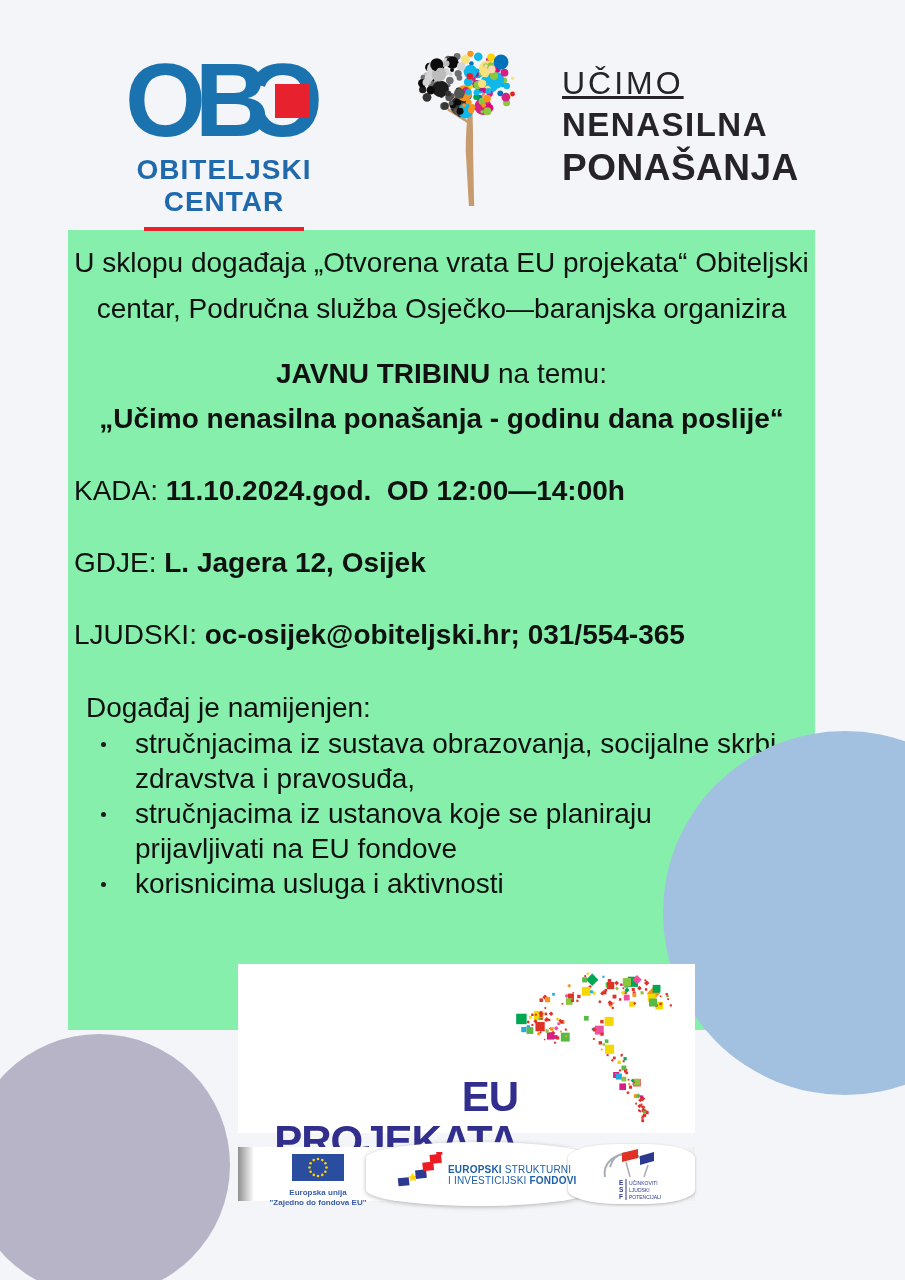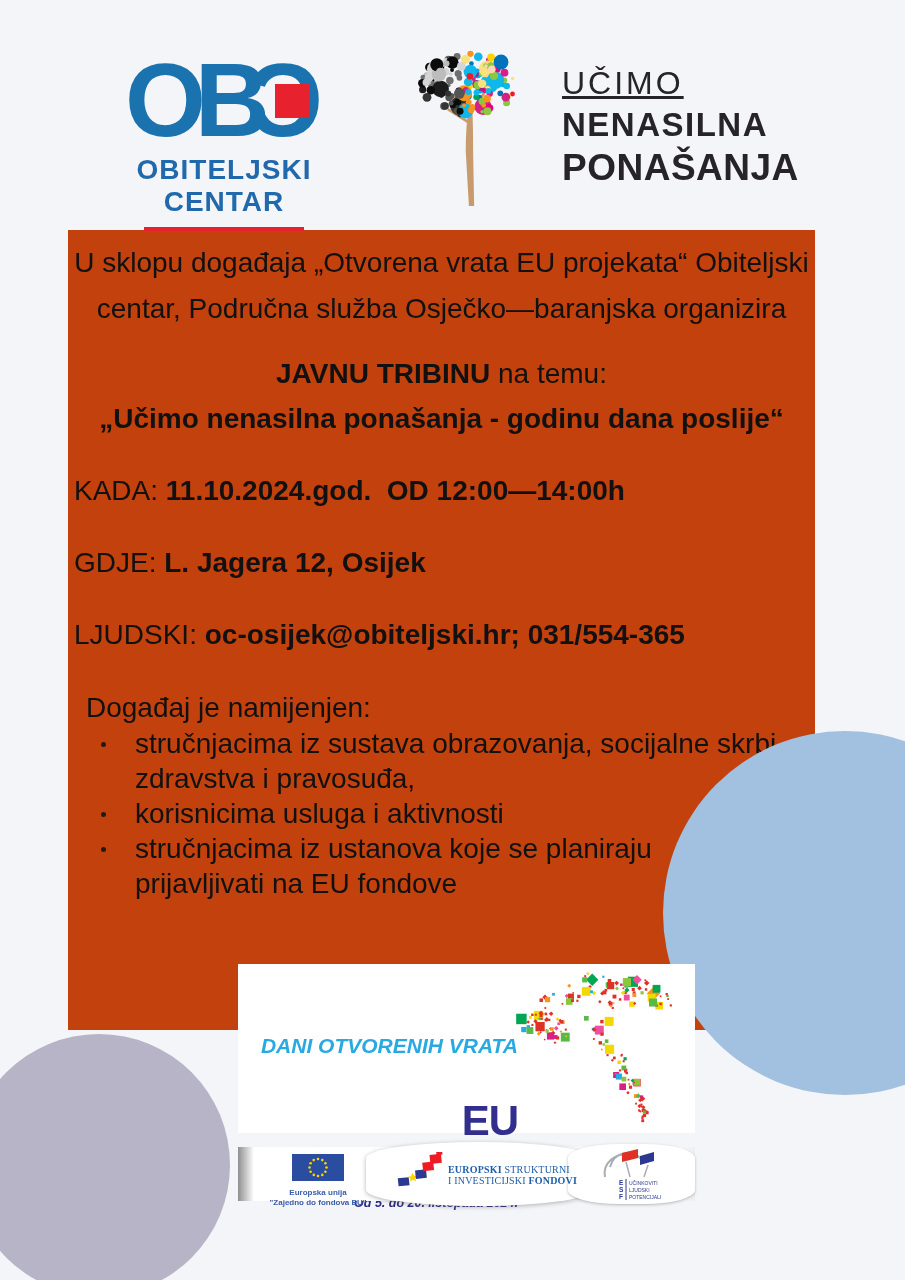--- a/index.html
+++ b/index.html
@@ -21,21 +21,21 @@
   .obc-underline{width:160px;height:4px;background:#e8212e;margin:9px auto 0;}
 
   .tree-logo{position:absolute;left:412px;top:46px;z-index:2;}
 
   .campaign{position:absolute;left:562px;top:62px;z-index:2;color:#262329;}
   .campaign-l1{font-size:32px;font-weight:500;letter-spacing:3px;line-height:42px;text-decoration:underline;}
   .campaign-l2{font-size:33px;font-weight:700;letter-spacing:1.5px;line-height:41px;}
   .campaign-l3{font-size:37px;font-weight:900;letter-spacing:.5px;line-height:45px;}
 
   
-  .content-box{position:absolute;left:68px;top:230px;width:747px;height:800px;background:#c2410c;
+  .content-box{position:absolute;left:68px;top:230px;width:747px;height:800px;background:#86efac;
                z-index:1;font-size:28px;line-height:36px;box-sizing:border-box;padding-top:10px;}
   .intro{margin:0;text-align:center;line-height:46px;white-space:pre-line;}
   .event-line{margin-top:24px;text-align:center;}
   .event-title{margin-top:9px;text-align:center;font-weight:700;}
   .info-line{margin-top:36px;padding-left:6px;}
   .info-line:first-of-type{margin-top:34px;}
   b,.bold{font-weight:700;}
   .val{font-weight:700;white-space:pre-wrap;}
   .audience-intro{margin-top:37px;padding-left:18px;}
   ul.audience{list-style:none;margin:0;padding:0 10px 0 21px;}
@@ -55,21 +55,21 @@
   .strip{position:absolute;left:238px;top:1144px;width:457px;height:60px;z-index:4;}
   .ribbon{position:absolute;left:0;top:3px;width:457px;height:54px;
           background:linear-gradient(90deg,#8f8f8f 0,#ffffff 3.5%,#fdfdfd 96%,#ededed 100%);}
   .ribbon-mid{position:absolute;left:128px;top:-2px;width:226px;height:64px;background:#fff;
               border-radius:50%/16px;box-shadow:0 1px 4px rgba(90,90,90,.45);}
   .ribbon-right{position:absolute;left:330px;top:0px;width:127px;height:60px;background:#fff;
                 border-radius:40%/14px;box-shadow:0 1px 3px rgba(90,90,90,.4);}
   .eu-block{position:absolute;left:20px;top:10px;width:120px;text-align:center;z-index:2;}
   .eu-text{font-size:8px;line-height:9.5px;font-weight:700;color:#3a5da9;margin-top:3px;}
   .esif-block{position:absolute;left:158px;top:8px;display:flex;z-index:2;}
-  .esif-text{margin:12px 0 0 4px;font-size:10px;line-height:11px;color:#1e5fa9;letter-spacing:.2px;font-family:Liberation Serif, serif;}
+  .esif-text{margin:12px 0 0 4px;font-size:10px;line-height:11px;color:#1e5fa9;letter-spacing:.2px;}
   .esf-block{position:absolute;left:362px;top:3px;z-index:2;}
 </style>
 </head>
 <body>
 
 <div class="page">
 
   <div class="circle circle-blue"></div>
   <div class="circle circle-purple"></div>
 
@@ -245,29 +245,28 @@
       <span>GDJE: </span><span class="val">L. Jagera 12, Osijek</span>
     </div>
     <div class="info-line">
       <span>LJUDSKI: </span><span class="val">oc-osijek@obiteljski.hr; 031/554-365</span>
     </div>
 
     <div class="audience-intro">Događaj je namijenjen:</div>
     <ul class="audience">
         <li>stručnjacima iz sustava obrazovanja, socijalne skrbi,
 zdravstva i pravosuđa,</li>
-        <li>korisnicima usluga i aktivnosti</li>
         <li>stručnjacima iz ustanova koje se planiraju
 prijavljivati na EU fondove</li>
+        <li>korisnicima usluga i aktivnosti</li>
       </ul>
   </div>
 
   <div class="banner">
     <div class="banner-text">
-      <div class="banner-l1">DANI OTVORENIH VRATA</div>
       <div class="banner-l2">EU PROJEKATA</div>
       <div class="banner-l3">Od 5. do 20. listopada 2024.</div>
     </div>
     <div class="croatia">
       <svg id="croatia-svg" width="180" height="158" viewBox="0 0 170 160" xmlns="http://www.w3.org/2000/svg">
           <rect x="84.7" y="24.2" width="3.0" height="3.0" fill="#e03127" transform="rotate(45 86.2 25.7)"></rect>
           <rect x="88.6" y="21.1" width="2.7" height="2.7" fill="#e03127"></rect>
           <rect x="106.9" y="16.0" width="2.2" height="2.2" fill="#e03127"></rect>
           <rect x="24.3" y="45.7" width="2.5" height="2.5" fill="#d71f85"></rect>
           <rect x="99.1" y="13.5" width="3.4" height="3.4" fill="#e03127" transform="rotate(45 100.8 15.2)"></rect>

